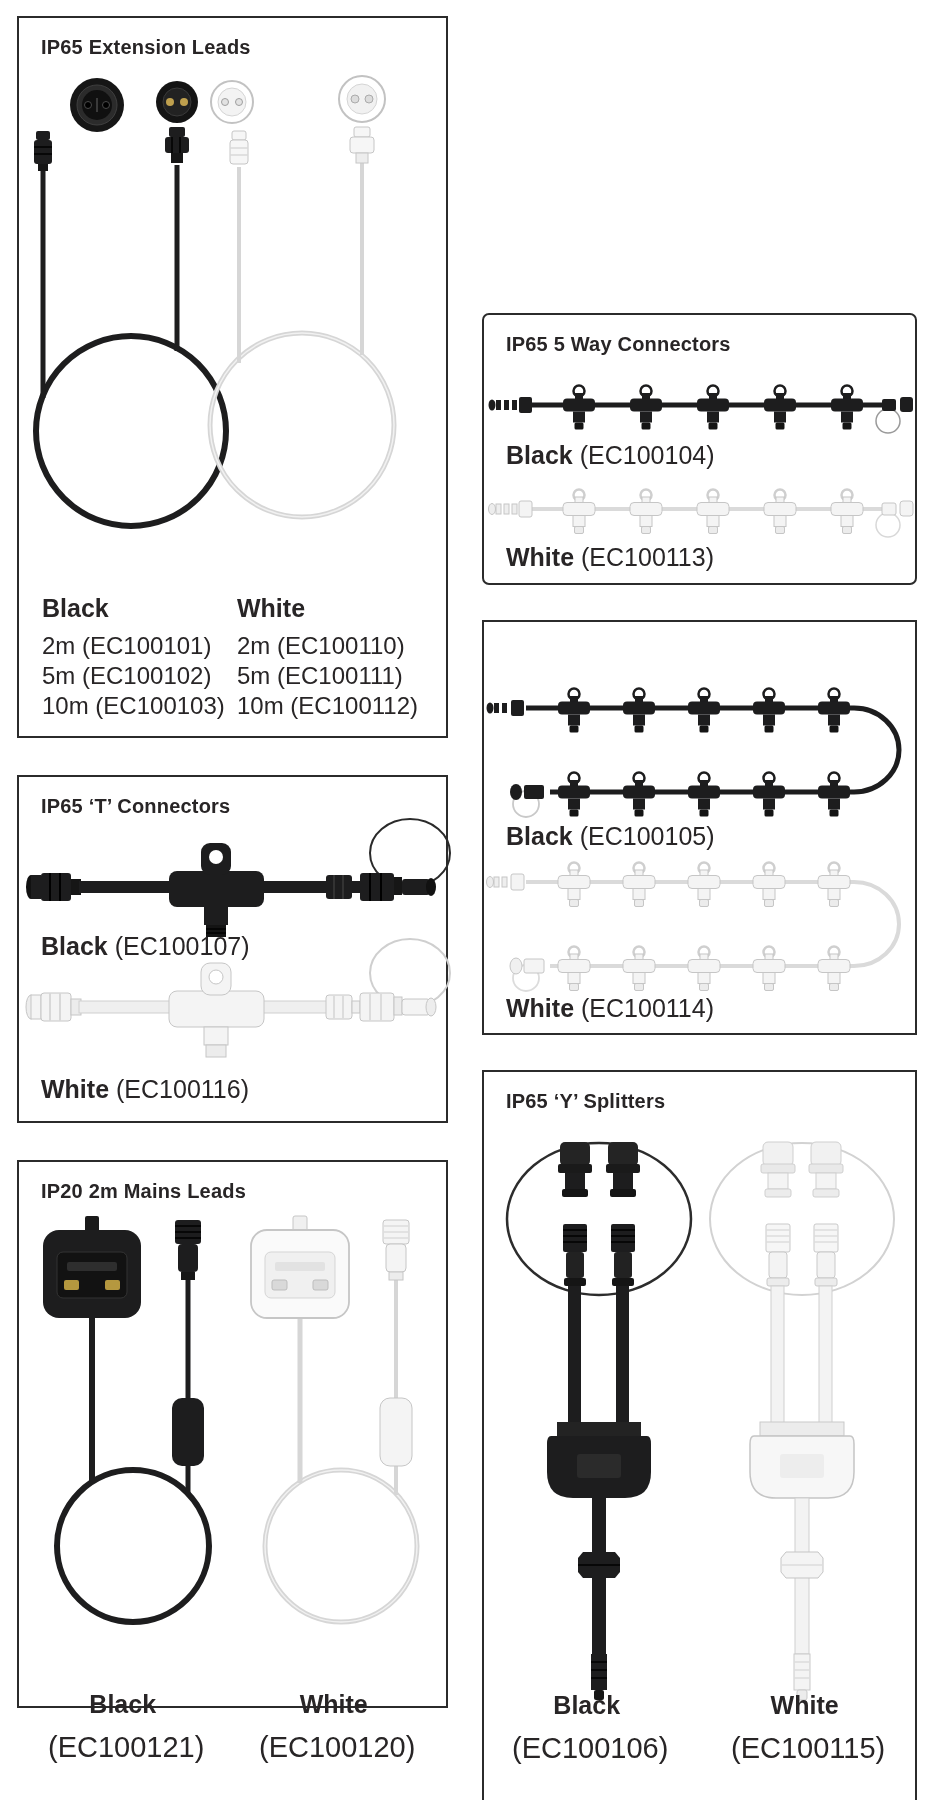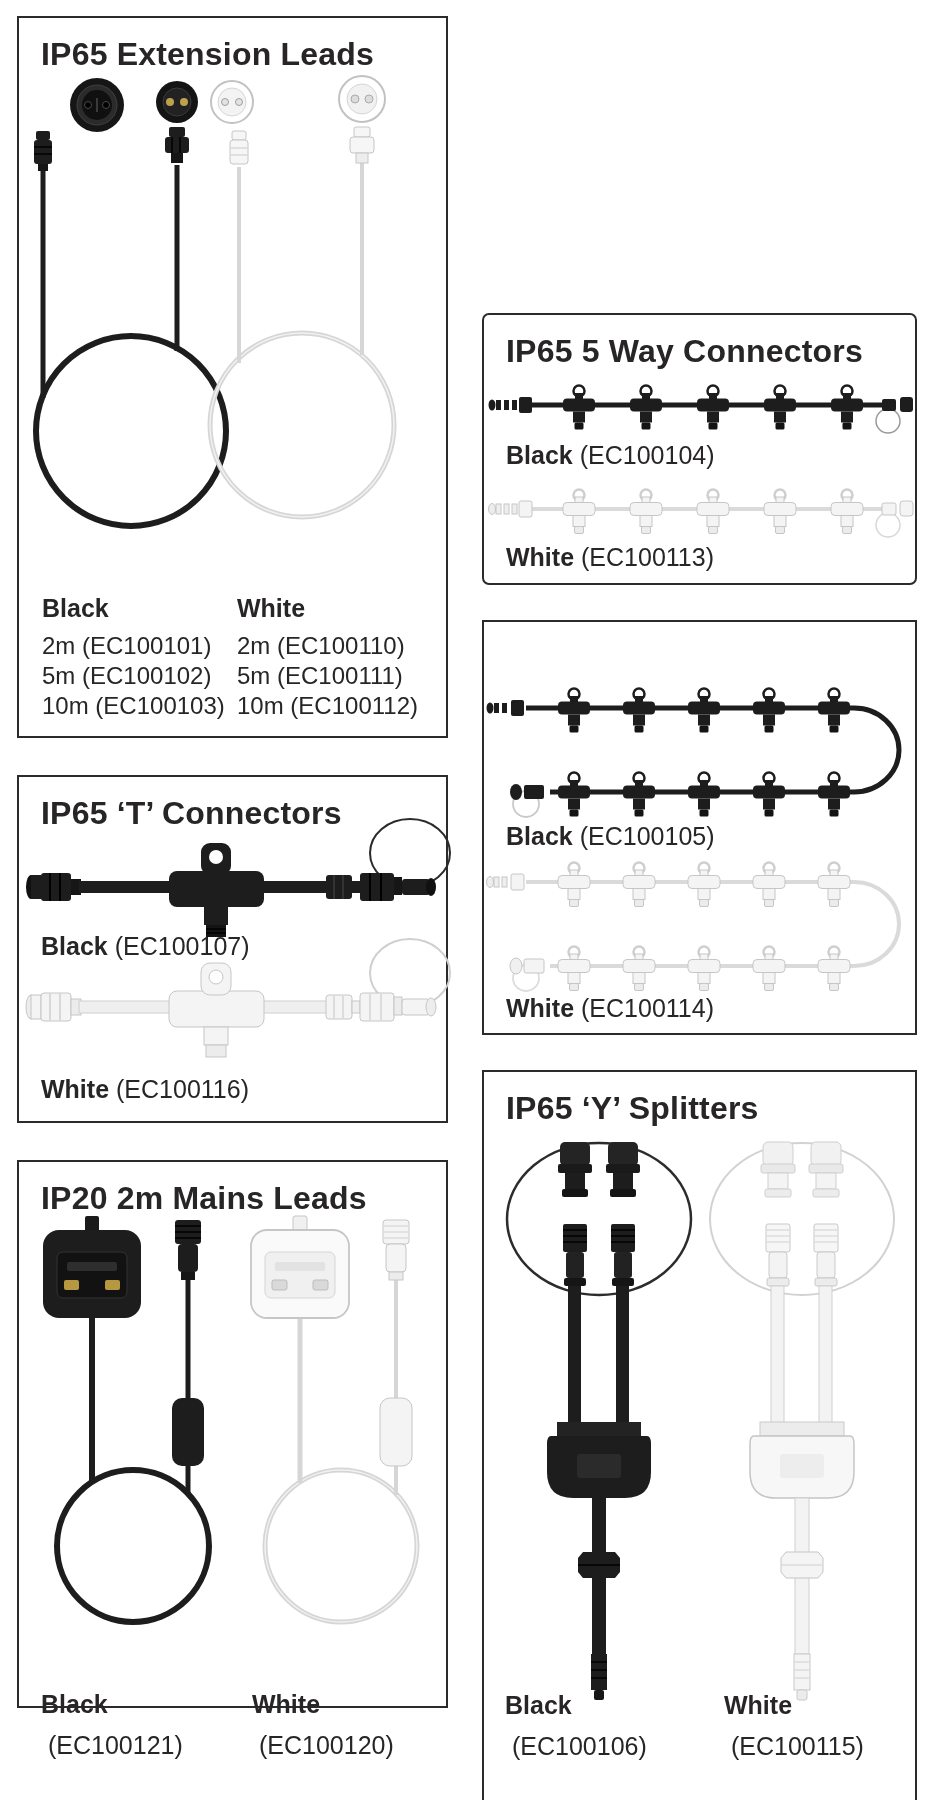--- a/index.html
+++ b/index.html
@@ -1,25 +1,25 @@
 <!DOCTYPE html>
 <html><head>
 <meta charset="utf-8">
 <style>
   html,body{margin:0;padding:0;background:#ffffff;}
   .page{position:relative;width:929px;height:1800px;background:#fff;
         font-family:"Liberation Sans",sans-serif;color:#282526;overflow:hidden;}
   .box{position:absolute;border:2px solid #2b2b2b;background:#fff;box-sizing:border-box;}
-  .box-title{position:absolute;left:22px;top:18px;font-size:32px;font-weight:700;letter-spacing:.2px;white-space:nowrap;}
+  .box-title{position:absolute;left:22px;top:18px;font-size:20px;font-weight:700;letter-spacing:.2px;white-space:nowrap;}
   .big-title{position:absolute;left:482px;top:62px;width:440px;font-size:62px;line-height:1.28;font-weight:700;letter-spacing:.5px;}
-  .variant-line{position:absolute;font-size:25px;white-space:nowrap;}
+  .variant-line{position:absolute;font-size:25px;white-space:nowrap;text-align:center;}
   .variant-line .c{font-weight:700;}
   .variant-line .k{font-weight:400;margin-left:7px;}
   .stack .c{display:block;font-weight:700;font-size:25px;}
-  .stack .k{display:block;font-weight:400;font-size:25px;margin-top:12px;}
+  .stack .k{display:block;font-weight:400;font-size:29px;margin-top:12px;}
   .col{position:absolute;font-size:24px;line-height:30px;}
   .col .hdr{font-weight:700;font-size:25px;display:block;margin-bottom:8px;}
   .col .it{display:block;}
   svg{position:absolute;overflow:visible;}
 </style>
 </head>
 <body>
 
 <div class="page">
 

